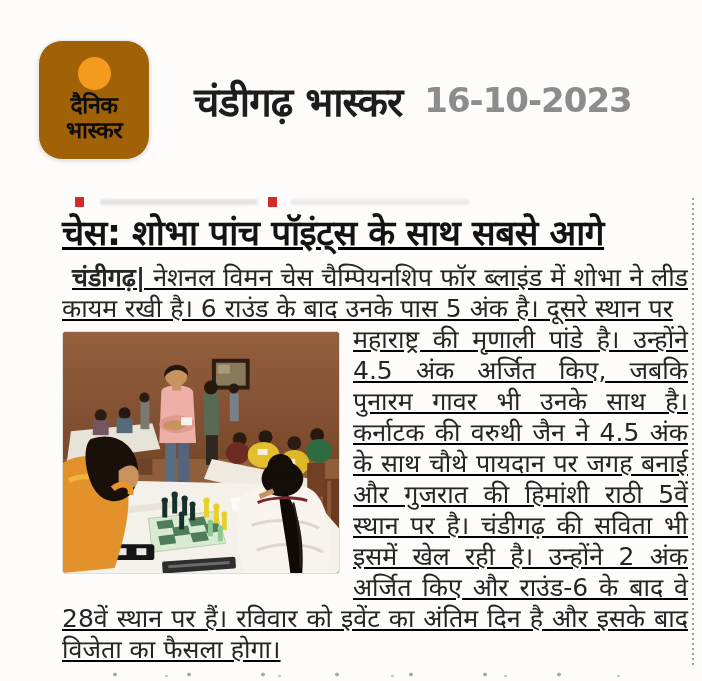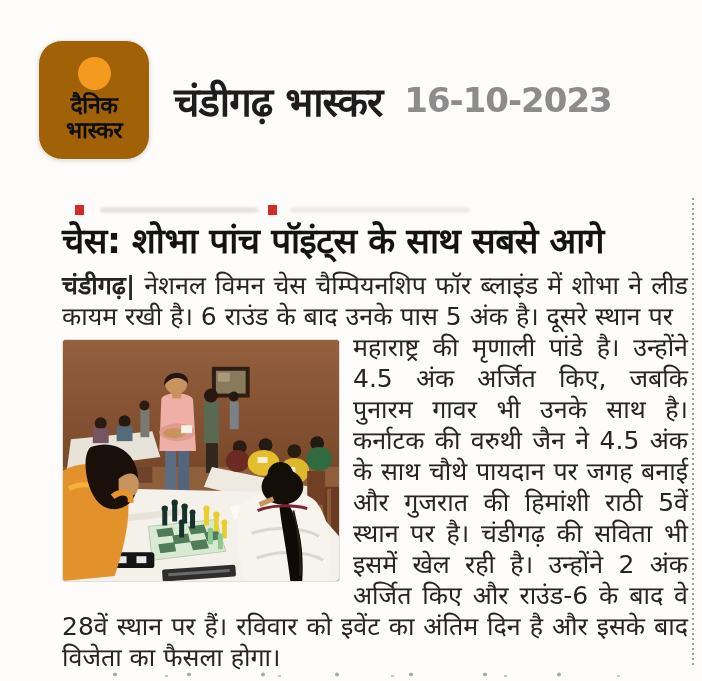--- a/index.html
+++ b/index.html
@@ -11,41 +11,41 @@
 
   
   .header{position:absolute;left:38px;top:40px;display:flex;align-items:center;}
   .logo-box{
     width:110px;height:118px;background:#a16207;border:1px solid #ececec;
     border-radius:24px;box-shadow:0 1px 4px rgba(0,0,0,.14);
     display:flex;flex-direction:column;align-items:center;justify-content:center;
   }
   .logo-sun{width:33px;height:33px;border-radius:50%;background:#F39A1F;margin-bottom:3px;}
   .logo-line{font-weight:bold;font-size:23px;line-height:25px;color:#0d0d0d;letter-spacing:-.5px;}
-  .masthead{display:flex;align-items:center;margin-left:24px;}
+  .masthead{display:flex;align-items:center;margin-left:44px;}
   .edition-title{font-size:40px;font-weight:bold;color:#1d1d1d;letter-spacing:-1px;white-space:nowrap;}
   .edition-date{font-size:34px;font-weight:bold;color:#8c8c8c;margin-left:22px;letter-spacing:-1px;white-space:nowrap;}
 
   
-  .article{position:absolute;left:62px;top:200px;width:626px;}
+  .article{position:absolute;left:62px;top:192px;width:626px;text-decoration:underline;}
   .crop-marks{position:relative;height:16px;}
   .red-sq{position:absolute;width:9px;height:10px;background:#D22B2B;top:5px;}
   .red-sq.a{left:13px;}
   .red-sq.b{left:206px;}
   .smudge{position:absolute;height:6px;top:7px;background:#c9c7c2;opacity:.45;filter:blur(1px);border-radius:3px;}
   .smudge.a{left:38px;width:158px;}
   .smudge.b{left:228px;width:180px;opacity:.3;}
 
   .headline{
     margin:4px 0 6px 0;font-size:35px;line-height:1.25;font-weight:bold;
     color:#131313;letter-spacing:-.5px;white-space:nowrap;
   }
   .body-text{font-size:25px;line-height:31px;color:#252525;text-align:justify;}
   .body-text p{margin:0;}
-  .dateline{font-weight:bold;}
+  .dateline{font-weight:bold;margin-left:10px;}
 
   .photo-wrap{
     float:left;width:278px;height:243px;margin:7px 13px 2px 0;
     border-radius:4px;overflow:hidden;border:1px solid #e3dfd7;box-sizing:border-box;
     background:#8a5839;
   }
   .photo-wrap svg{display:block;width:100%;height:100%;}
 
   
   .col-rule{

